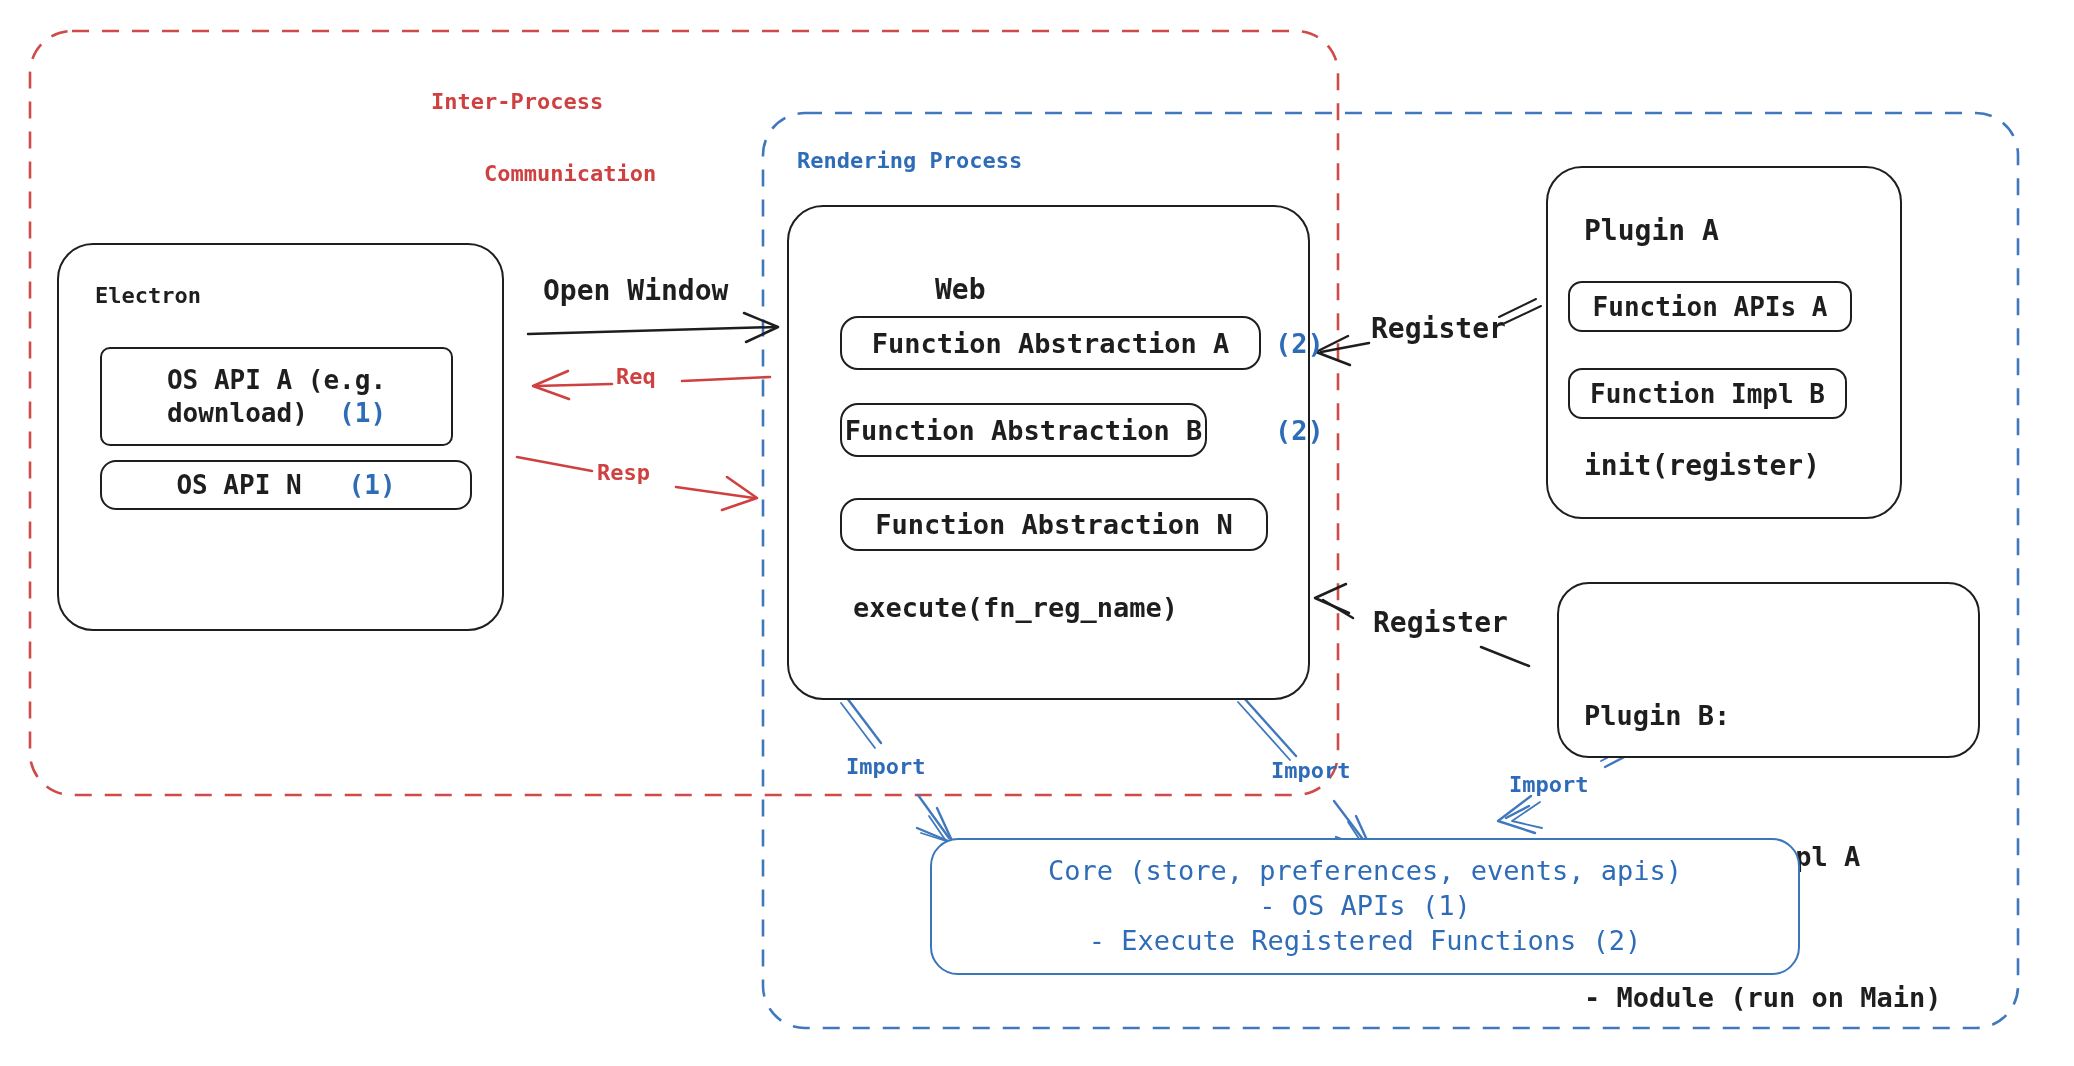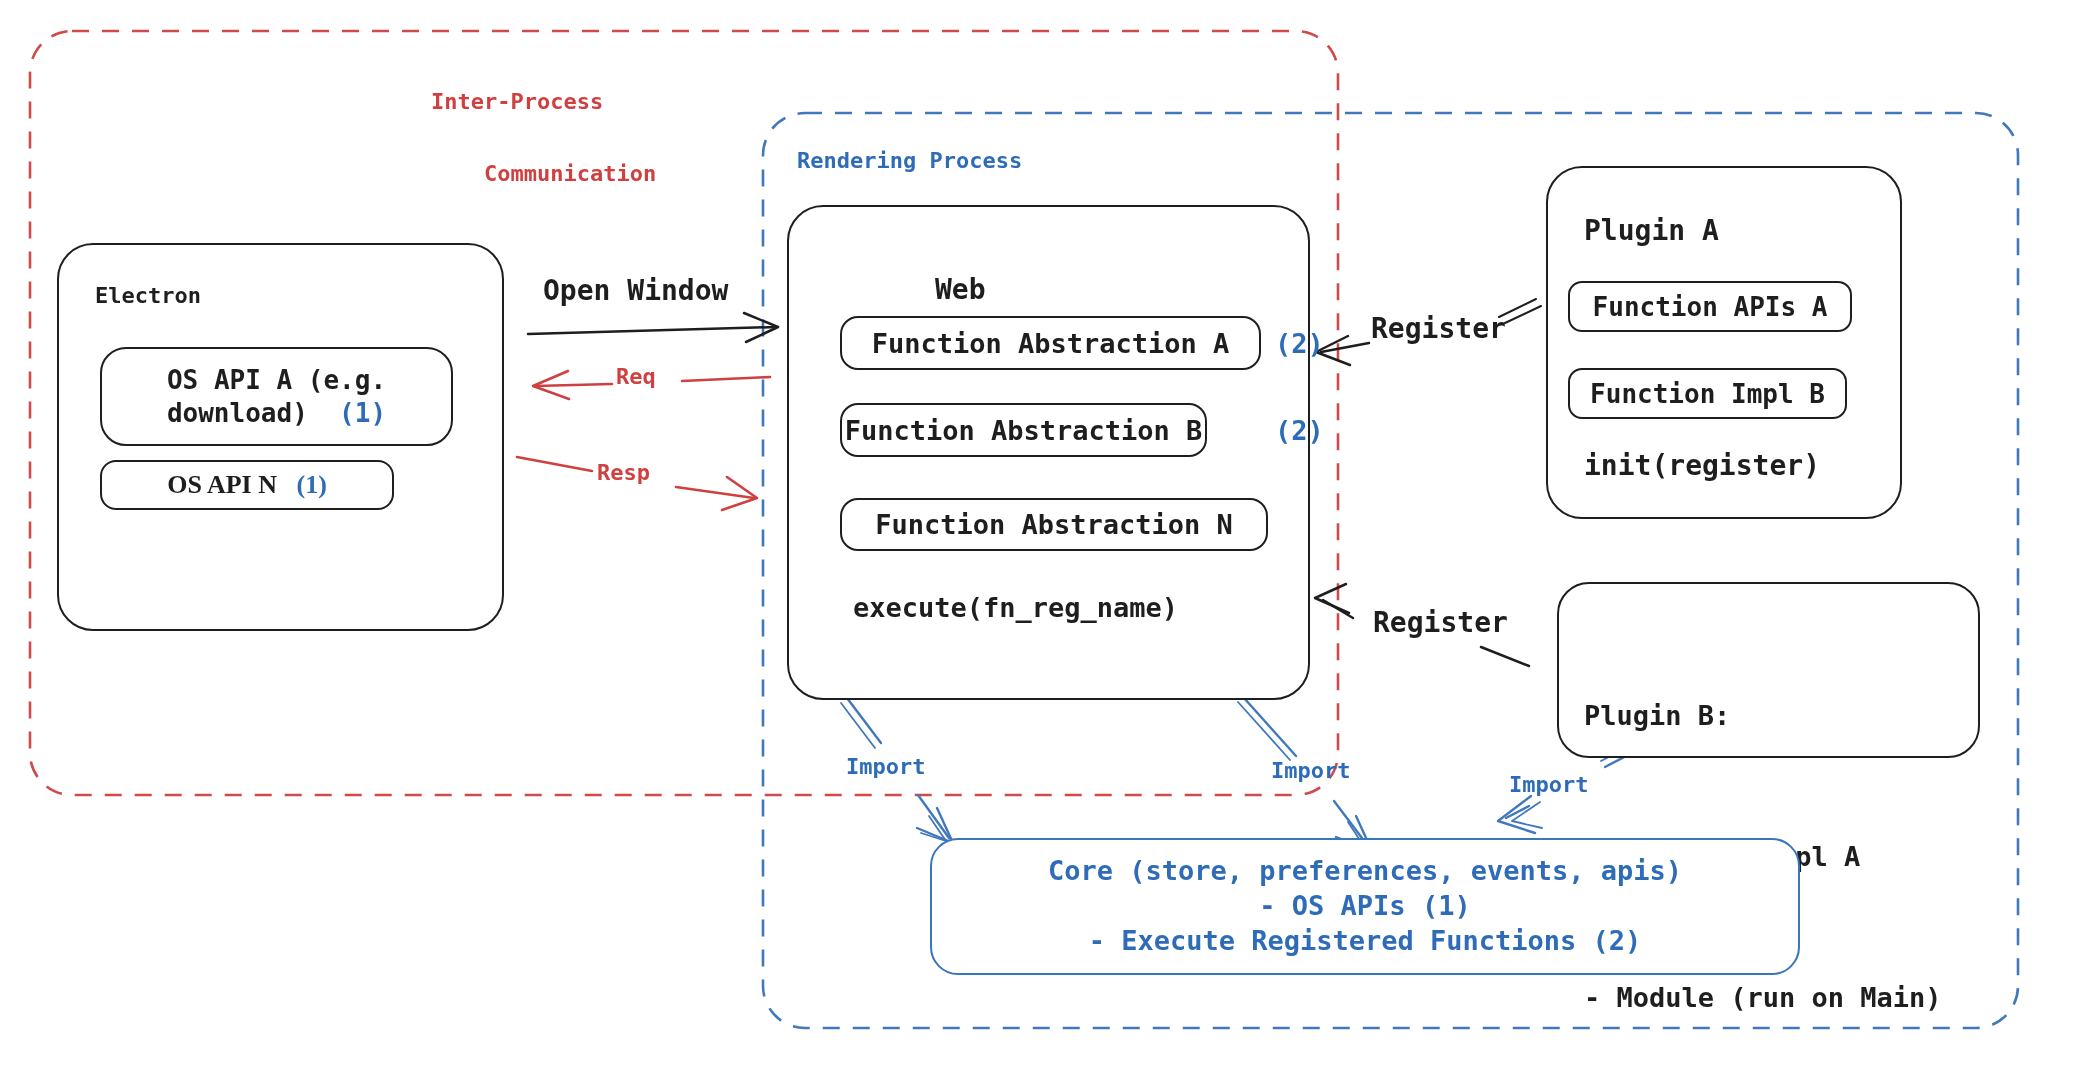--- a/index.html
+++ b/index.html
@@ -92,25 +92,25 @@
     </g>
   </svg>
 
   <div class="lbl red f29" style="left:431px;top:84px;line-height:36px;"><span>Inter-Process</span><br>
     <span>Communication</span>
   </div>
   <div class="lbl blue f29" style="left:797px;top:148px;">Rendering Process</div>
 
   <div class="box" style="left:57px;top:243px;width:447px;height:388px;border-radius:36px;">
     <div class="lbl black f29" style="left:36px;top:38px;">Electron</div>
-    <div class="pill f26" style="left:41px;top:102px;width:353px;height:99px;border-radius:26px;flex-direction:column;line-height:33px;">
+    <div class="pill f26" style="left:41px;top:102px;width:353px;height:99px;border-radius:10px;flex-direction:column;line-height:33px;">
       <span>OS API A (e.g.</span>
       <span><span>download)</span>&nbsp;&nbsp;<span class="blue">(1)</span></span>
     </div>
-    <div class="pill f26" style="left:41px;top:215px;width:294px;height:50px;border-radius:16px;font-family:Liberation Serif, serif;">
+    <div class="pill f26" style="left:41px;top:215px;width:372px;height:50px;border-radius:16px;">
       <span>OS API N</span>&nbsp;&nbsp;&nbsp;<span class="blue">(1)</span>
     </div>
   </div>
 
   <div class="box" style="left:787px;top:205px;width:523px;height:495px;border-radius:36px;">
     <div class="lbl black f28" style="left:146px;top:66px;">Web</div>
     <div class="pill" style="left:51px;top:109px;width:421px;height:54px;">Function Abstraction A</div>
     <div class="badge f27" style="left:486px;top:121px;">(2)</div>
     <div class="pill" style="left:51px;top:196px;width:367px;height:54px;">Function Abstraction B</div>
     <div class="badge f27" style="left:486px;top:208px;">(2)</div>
@@ -127,21 +127,21 @@
 
   <div class="box" style="left:1557px;top:582px;width:423px;height:176px;border-radius:32px;padding:14px 0 0 25px;font-weight:600;">
     <div class="f27" style="line-height:47px;white-space:pre;">
       <div>Plugin B:</div>
       <div>- Function Impl A</div>
       <div>- Module (run on Main)</div>
     </div>
   </div>
 
   <div class="box" style="left:930px;top:838px;width:870px;height:137px;border-radius:28px;border-color:#3a76bb;border-width:2.4px;padding-top:13px;text-align:center;">
-    <div class="blue f27" style="line-height:35px;font-weight:700;">
+    <div class="blue f27" style="line-height:35px;font-weight:400;">
       <div>Core (store, preferences, events, apis)</div>
       <div>- OS APIs (1)</div>
       <div>- Execute Registered Functions (2)</div>
     </div>
   </div>
 
   <div class="lbl black f28" style="left:543px;top:274px;text-align:right;">Open Window</div>
   <div class="lbl red f29" style="left:616px;top:364px;">Req</div>
   <div class="lbl red f29" style="left:597px;top:460px;">Resp</div>
   <div class="lbl black f28" style="left:1371px;top:312px;">Register</div>

